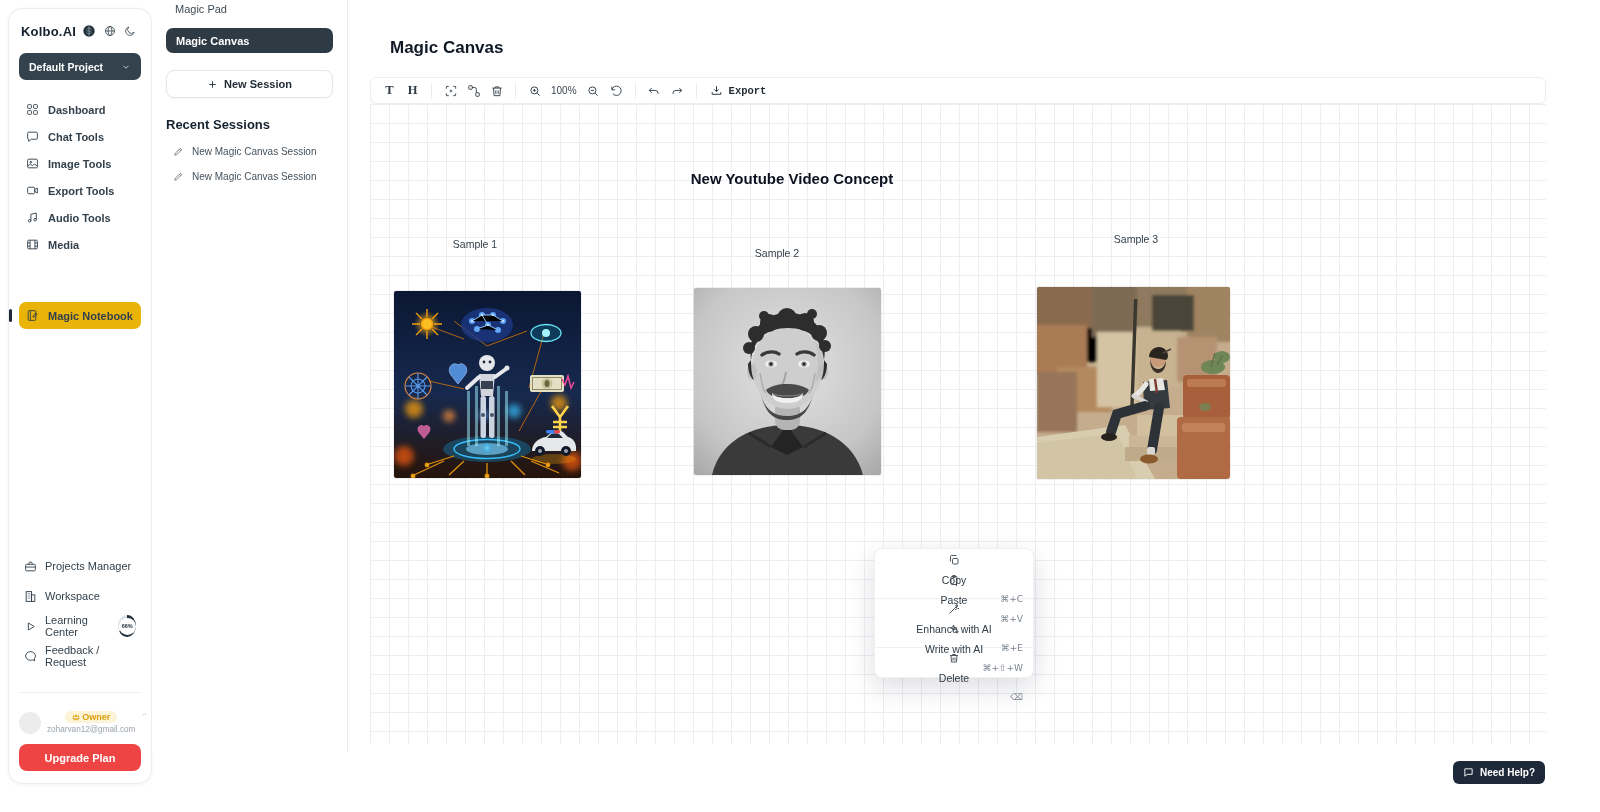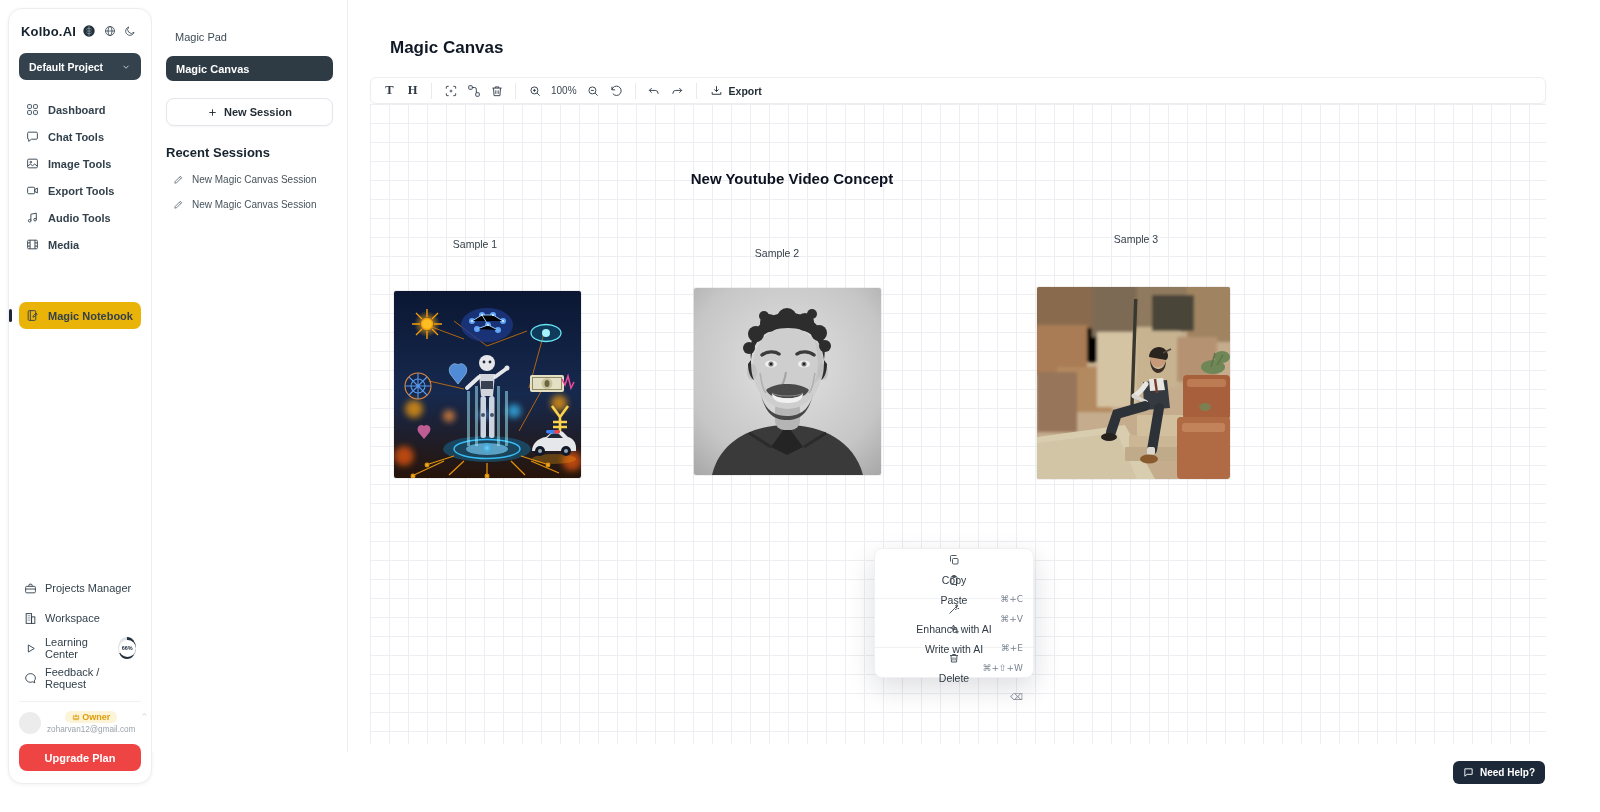--- a/index.html
+++ b/index.html
@@ -23,34 +23,34 @@
   .nav-item.active { background:#eab308;margin-top:44px; }
   .nav-item.active::before { content:""; position:absolute; left:-10px; top:7px; width:3px; height:13px;
     background:#1d2939; border-radius:2px; }
   .side-spacer { flex:1; }
   .foot-item { height:30px; display:flex; align-items:center; gap:8px; padding:0 5px; font-size:11px;
     font-weight:500; color:#33414c; cursor:pointer; }
   .ring { width:22px; height:22px; border-radius:50%; background:conic-gradient(#22303c 0 66%,#dfe3e7 0);
     display:flex; align-items:center; justify-content:center; margin-left:2px; }
   .ring-inner { width:17px; height:17px; border-radius:50%; background:#fff; display:flex; align-items:center;
     justify-content:center; font-size:5.5px; font-weight:700; color:#22303c; }
-  .user-row { border-top:1px solid #f0f1f3; margin-top:8px; padding-top:9px; display:flex; align-items:center;
+  .user-row { border-top:1px solid #f0f1f3; margin-top:21px; padding-top:18px; display:flex; align-items:center;
     gap:6px; cursor:pointer; }
   .avatar { width:22px; height:22px; border-radius:50%; background:#ececec; flex:0 0 auto; }
   .user-meta { display:flex; flex-direction:column; align-items:center; flex:1; }
   .owner-badge { display:inline-flex; align-items:center; gap:2px; background:#fdf3d7; color:#dc9e0b;
     font-size:9px; font-weight:800; padding:1px 7px; border-radius:8px; }
   .email { font-size:8.2px; color:#9aa3ab; margin-top:2px; white-space:nowrap; }
   .user-caret { color:#b6bdc4; align-self:flex-start; }
   .upgrade-btn { margin-top:10px; width:100%; height:27px; background:#ef4444; color:#fff; border:none;
     border-radius:8px; font-size:11px; font-weight:700; cursor:pointer; font-family:inherit; }
 
   
   .panel { position:absolute; left:152px; top:0; width:196px; height:752px; border-right:1px solid #ededf0;
-    padding:28px 14px; background:#fff; }
+    padding:0 14px; background:#fff; }
   .panel-item { font-size:11px; color:#3f4c56; font-weight:500; padding:3px 9px; cursor:pointer; }
   .panel-item-active { margin-top:10px; height:25px; background:#2e3b45; border-radius:7px; color:#fff;
     font-size:11px; font-weight:700; display:flex; align-items:center; padding:0 10px; cursor:pointer; }
   .new-session-btn { margin-top:17px; width:100%; height:28px; background:#fff; border:1px solid #e3e6ea;
     border-radius:8px; box-shadow:0 1px 2px rgba(16,24,40,.04); display:flex; align-items:center;
     justify-content:center; gap:6px; font-size:11px; font-weight:600; color:#1f2a33; cursor:pointer; font-family:inherit; }
   .recent-title { margin-top:19px; font-size:13px; font-weight:700; color:#16222e; }
   .session-item { margin-top:14px; display:flex; align-items:center; gap:8px; font-size:10px; color:#46525c;
     padding-left:7px; cursor:pointer; }
 
@@ -59,21 +59,21 @@
   .page-title { position:absolute; left:42px; top:38px; font-size:17px; font-weight:800; color:#101826; }
   .toolbar { position:absolute; left:22px; top:77px; width:1176px; height:27px; background:#fff;
     border:1px solid #eceef2; border-radius:6px; display:flex; align-items:center; padding:0 7px;
     box-shadow:0 1px 2px rgba(16,24,40,.03); }
   .tool-btn { width:23px; height:22px; display:flex; align-items:center; justify-content:center;
     color:#3c4752; background:none; border:none; border-radius:4px; cursor:pointer; font-family:inherit; }
   .tool-letter { font-family:"Liberation Serif",serif; font-size:12.5px; font-weight:600; color:#2f3a44; }
   .tb-sep { width:1px; height:16px; background:#e8eaee; margin:0 7px; }
   .zoom-label { font-size:10px; color:#3c4752; margin:0 5px; }
   .export-btn { display:flex; align-items:center; gap:6px; background:none; border:none; color:#1f2a33;
-    font-size:10.5px; font-weight:600; padding:0 6px; cursor:pointer; font-family:Liberation Sans, sans-serif; }
+    font-size:10.5px; font-weight:600; padding:0 6px; cursor:pointer; font-family:Liberation Mono, monospace; }
 
   .canvas { position:absolute; left:22px; top:104px; width:1176px; height:640px; background-color:#fff;
     background-image:linear-gradient(#edeef1 1px,transparent 1px),linear-gradient(90deg,#edeef1 1px,transparent 1px);
     background-size:19px 19px; }
   .canvas-heading { position:absolute; left:422px; top:66px; transform:translateX(-50%); font-size:15px;
     font-weight:800; color:#0c1220; white-space:nowrap; cursor:move; }
   .sample-label { position:absolute; transform:translateX(-50%); font-size:10.5px; color:#333e48; cursor:move; }
   .sample-img { position:absolute; border-radius:2px; overflow:hidden; box-shadow:0 0 0 1px rgba(0,0,0,.06); cursor:move; }
   .sample-img svg { display:block; }
 

